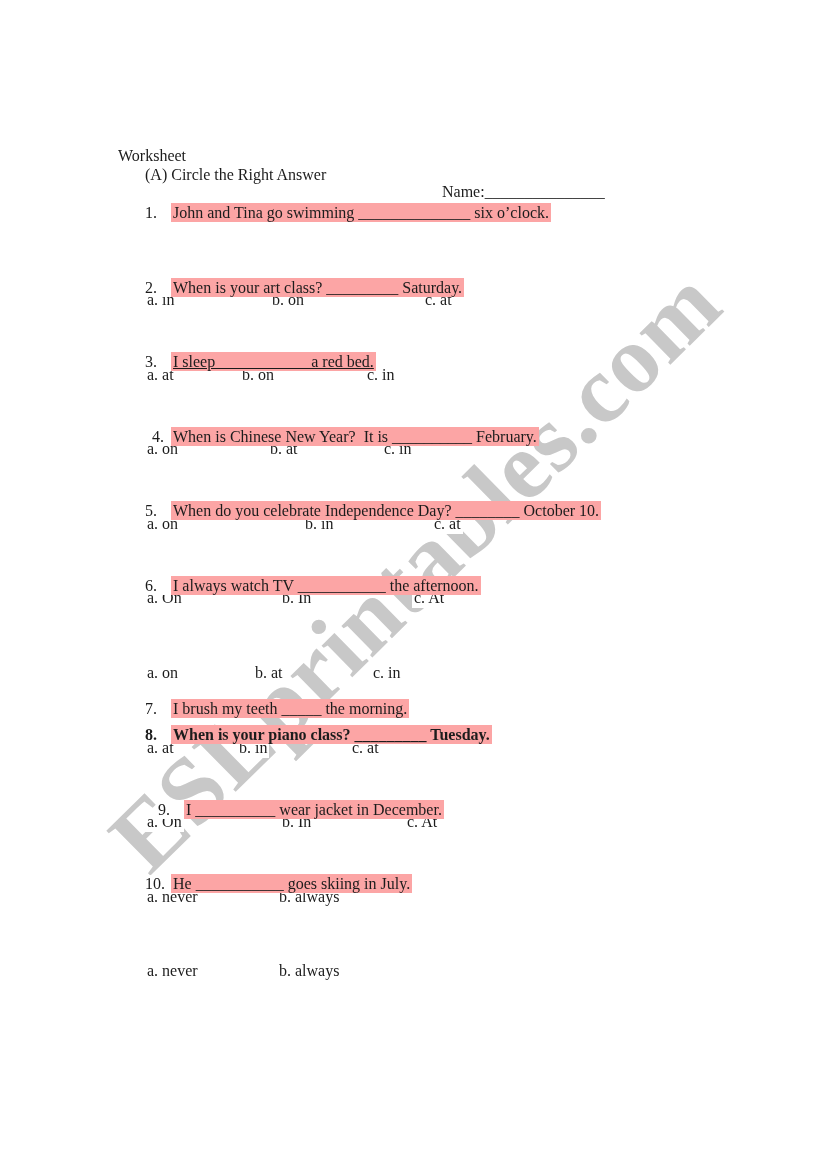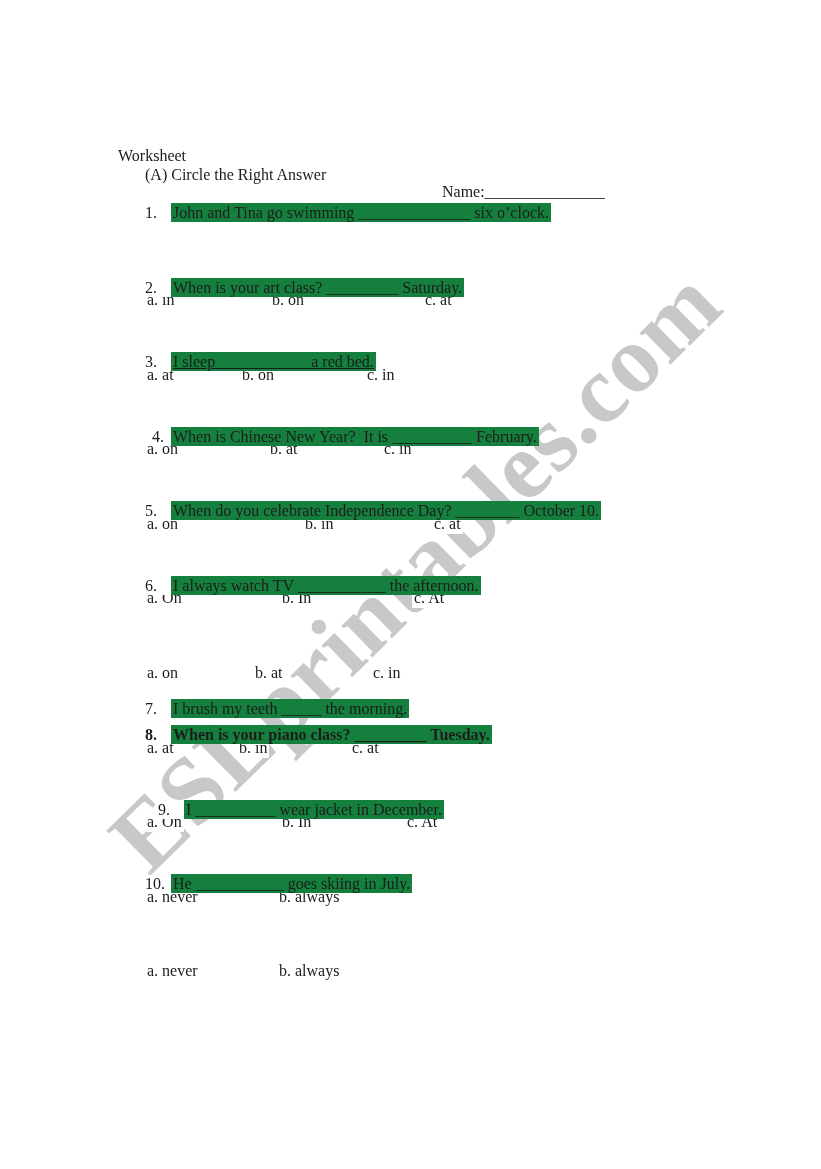--- a/index.html
+++ b/index.html
@@ -7,21 +7,21 @@
     position: relative;
     width: 821px;
     height: 1169px;
     background: #ffffff;
     overflow: hidden;
     font-family: "Liberation Serif", "DejaVu Serif", serif;
     font-size: 16px;
     color: #1c1c1c;
   }
   .abs { position: absolute; line-height: 1.15; white-space: pre; }
-  .halo { background: #15803d; padding: 1px 2px; }
+  .halo { background: #fca5a5; padding: 1px 2px; }
   .watermark {
     position: absolute;
     left: 415px;
     top: 570px;
     transform: translate(-50%, -50%) rotate(-44.5deg);
     transform-origin: center center;
     font-family: "Liberation Serif", "DejaVu Serif", serif;
     font-weight: bold;
     font-size: 96px;
     letter-spacing: 1px;

